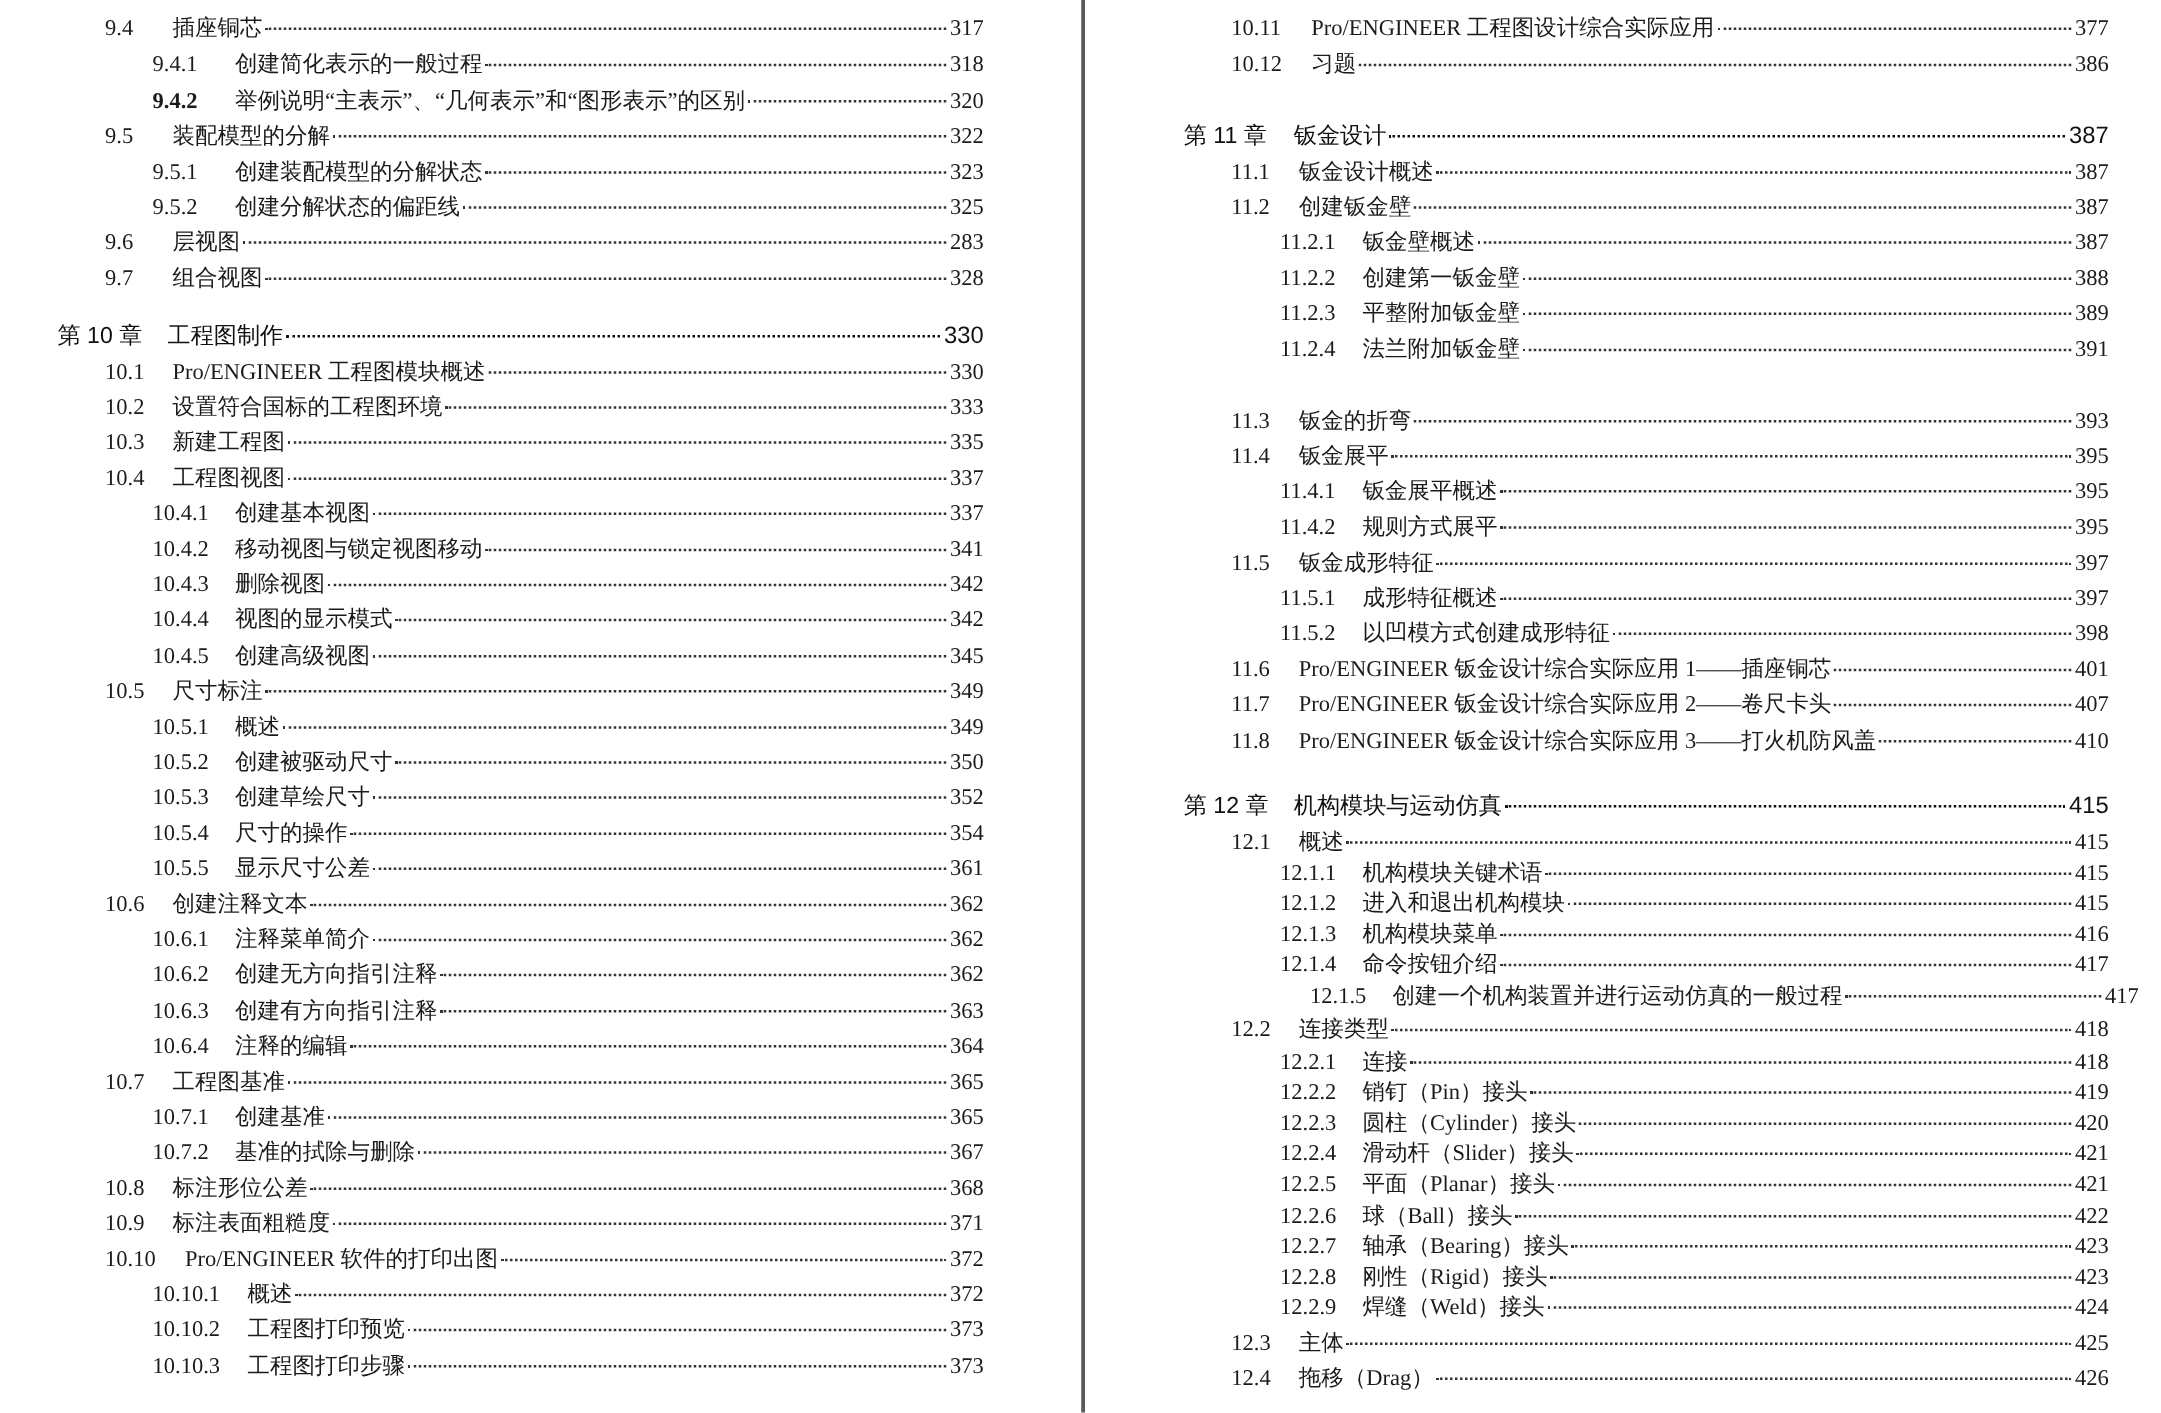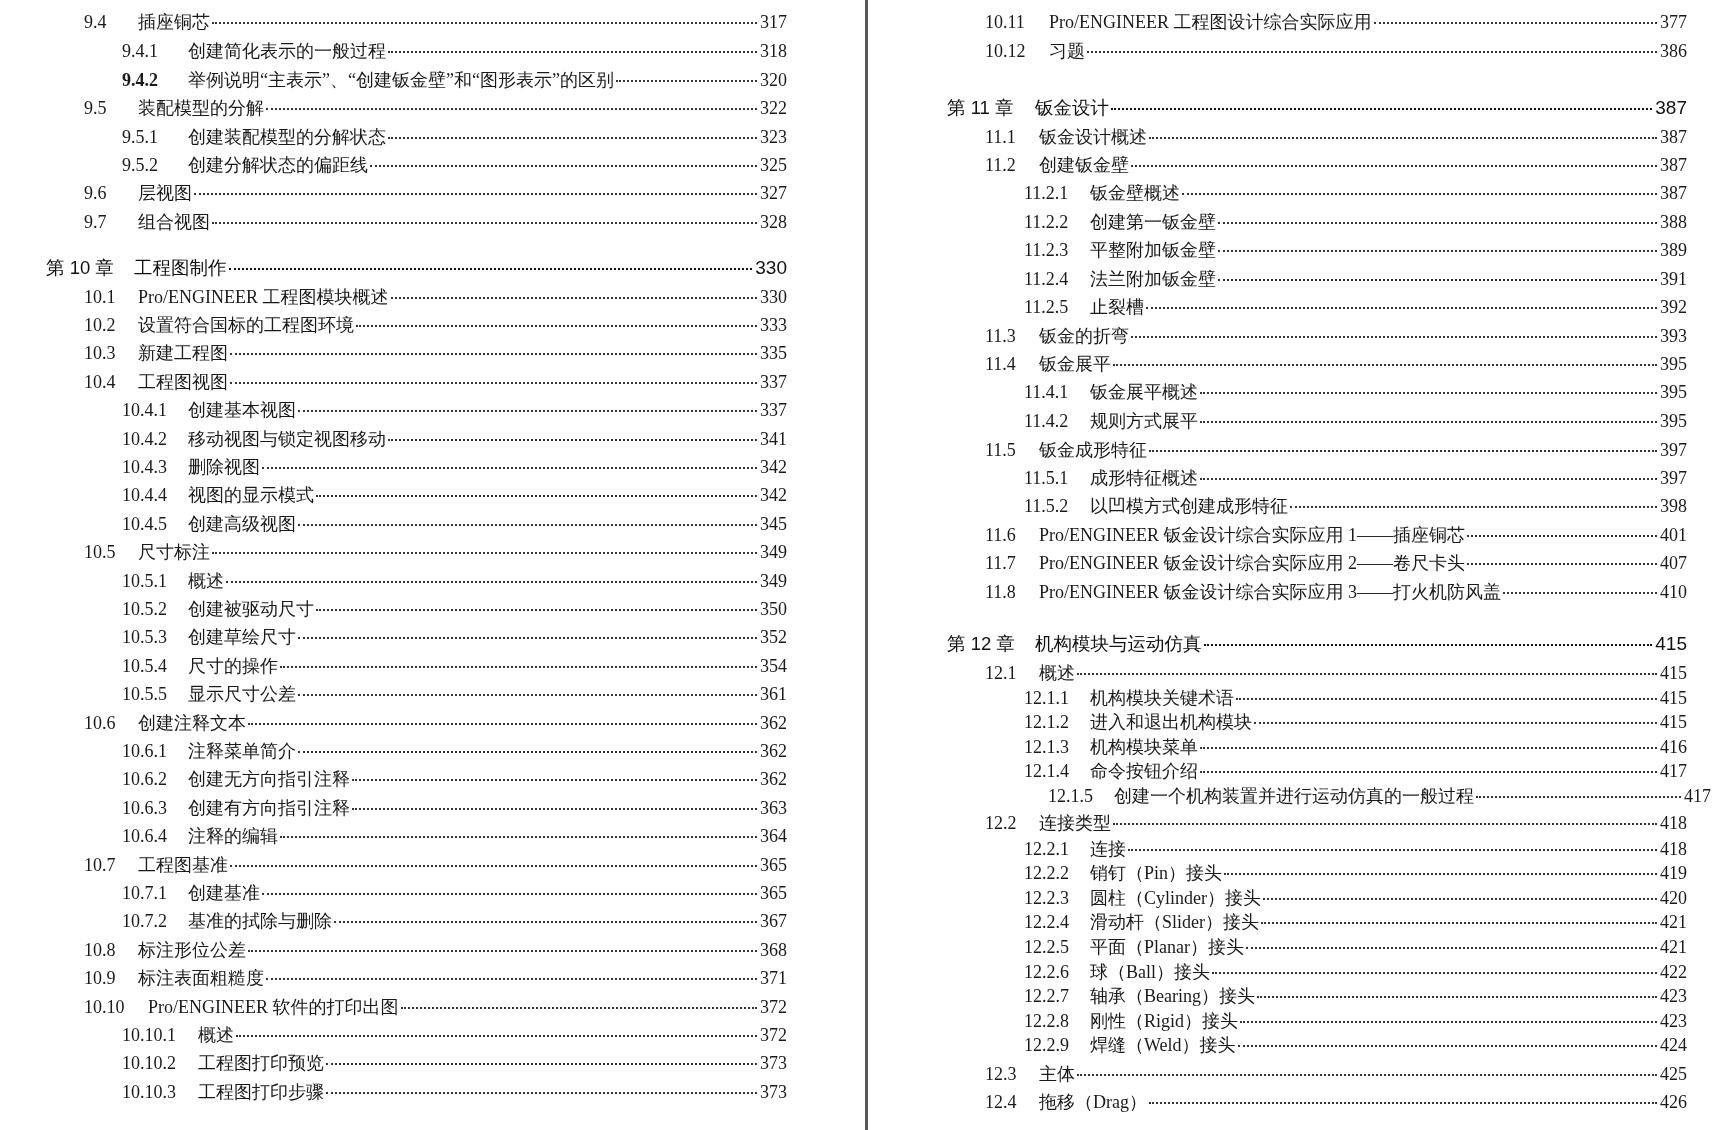--- a/index.html
+++ b/index.html
@@ -37,21 +37,21 @@
     <span class="page-no">317</span>
   </div>
     <div class="toc-row" style="left: 122px; width: 665px; top: 40px;">
     <span class="num" style="width: 66px;">9.4.1</span>
     <span class="title">创建简化表示的一般过程</span>
     <span class="leader"></span>
     <span class="page-no">318</span>
   </div>
     <div class="toc-row" style="left: 122px; width: 665px; top: 69px;">
     <span class="num" style="width: 66px; font-weight: bold;">9.4.2</span>
-    <span class="title">举例说明“主表示”、“创建钣金壁”和“图形表示”的区别</span>
+    <span class="title">举例说明“主表示”、“几何表示”和“图形表示”的区别</span>
     <span class="leader"></span>
     <span class="page-no">320</span>
   </div>
     <div class="toc-row" style="left: 84px; width: 703px; top: 97px;">
     <span class="num" style="width: 54px;">9.5</span>
     <span class="title">装配模型的分解</span>
     <span class="leader"></span>
     <span class="page-no">322</span>
   </div>
     <div class="toc-row" style="left: 122px; width: 665px; top: 126px;">
@@ -63,21 +63,21 @@
     <div class="toc-row" style="left: 122px; width: 665px; top: 154px;">
     <span class="num" style="width: 66px;">9.5.2</span>
     <span class="title">创建分解状态的偏距线</span>
     <span class="leader"></span>
     <span class="page-no">325</span>
   </div>
     <div class="toc-row" style="left: 84px; width: 703px; top: 182px;">
     <span class="num" style="width: 54px;">9.6</span>
     <span class="title">层视图</span>
     <span class="leader"></span>
-    <span class="page-no">327</span>
+    <span class="page-no">283</span>
   </div>
     <div class="toc-row" style="left: 84px; width: 703px; top: 211px;">
     <span class="num" style="width: 54px;">9.7</span>
     <span class="title">组合视图</span>
     <span class="leader"></span>
     <span class="page-no">328</span>
   </div>
     <div class="toc-row chapter" style="left: 46px; width: 741px; top: 257px;">
     <span class="num" style="width: 88px;">第 10 章</span>
     <span class="title">工程图制作</span>
@@ -308,26 +308,20 @@
     <span class="title">平整附加钣金壁</span>
     <span class="leader"></span>
     <span class="page-no">389</span>
   </div>
     <div class="toc-row" style="left: 156px; width: 663px; top: 268px;">
     <span class="num" style="width: 66px;">11.2.4</span>
     <span class="title">法兰附加钣金壁</span>
     <span class="leader"></span>
     <span class="page-no">391</span>
   </div>
-    <div class="toc-row" style="left: 156px; width: 663px; top: 296px;">
-    <span class="num" style="width: 66px;">11.2.5</span>
-    <span class="title">止裂槽</span>
-    <span class="leader"></span>
-    <span class="page-no">392</span>
-  </div>
     <div class="toc-row" style="left: 117px; width: 702px; top: 325px;">
     <span class="num" style="width: 54px;">11.3</span>
     <span class="title">钣金的折弯</span>
     <span class="leader"></span>
     <span class="page-no">393</span>
   </div>
     <div class="toc-row" style="left: 117px; width: 702px; top: 353px;">
     <span class="num" style="width: 54px;">11.4</span>
     <span class="title">钣金展平</span>
     <span class="leader"></span>

